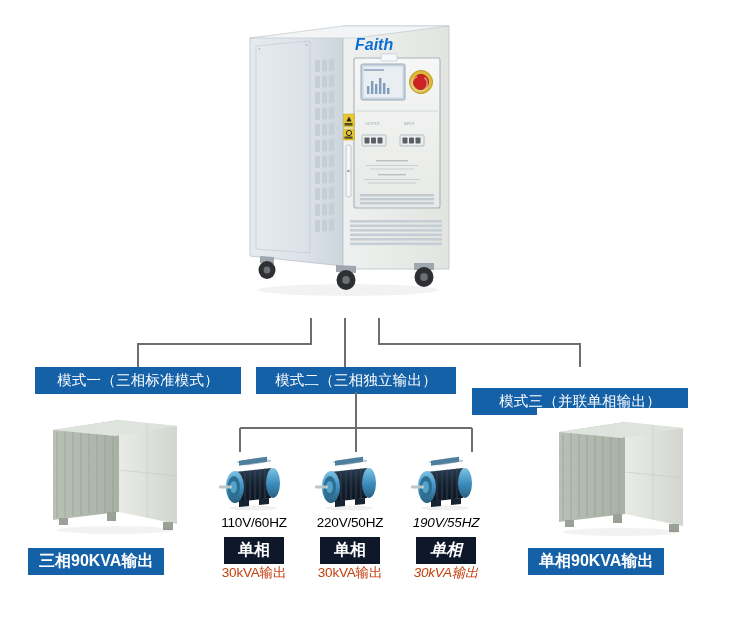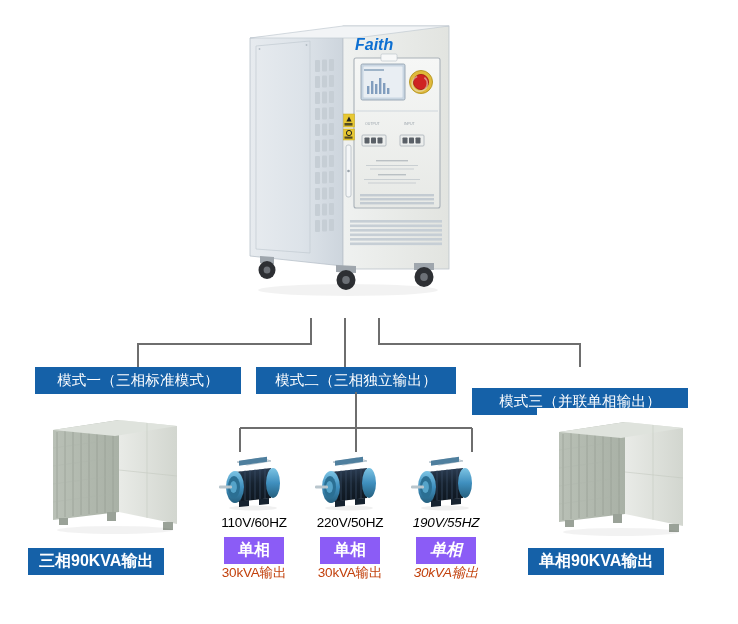--- a/index.html
+++ b/index.html
@@ -99,21 +99,21 @@
   .volt-label {
     margin-top: 3px;
     font-size: 13.5px;
     color: #000000;
     white-space: nowrap;
     letter-spacing: -0.2px;
   }
   .phase-badge {
     display: inline-block;
     margin-top: 7px;
-    background: #8b5cf6;
+    background: #0f172a;
     color: #fff;
     font-size: 16px;
     font-weight: bold;
     padding: 5px 14px 6px 14px;
     line-height: 1;
   }
   .kva-label {
     font-size: 13.5px;
     color: #c2410c;
     white-space: nowrap;

